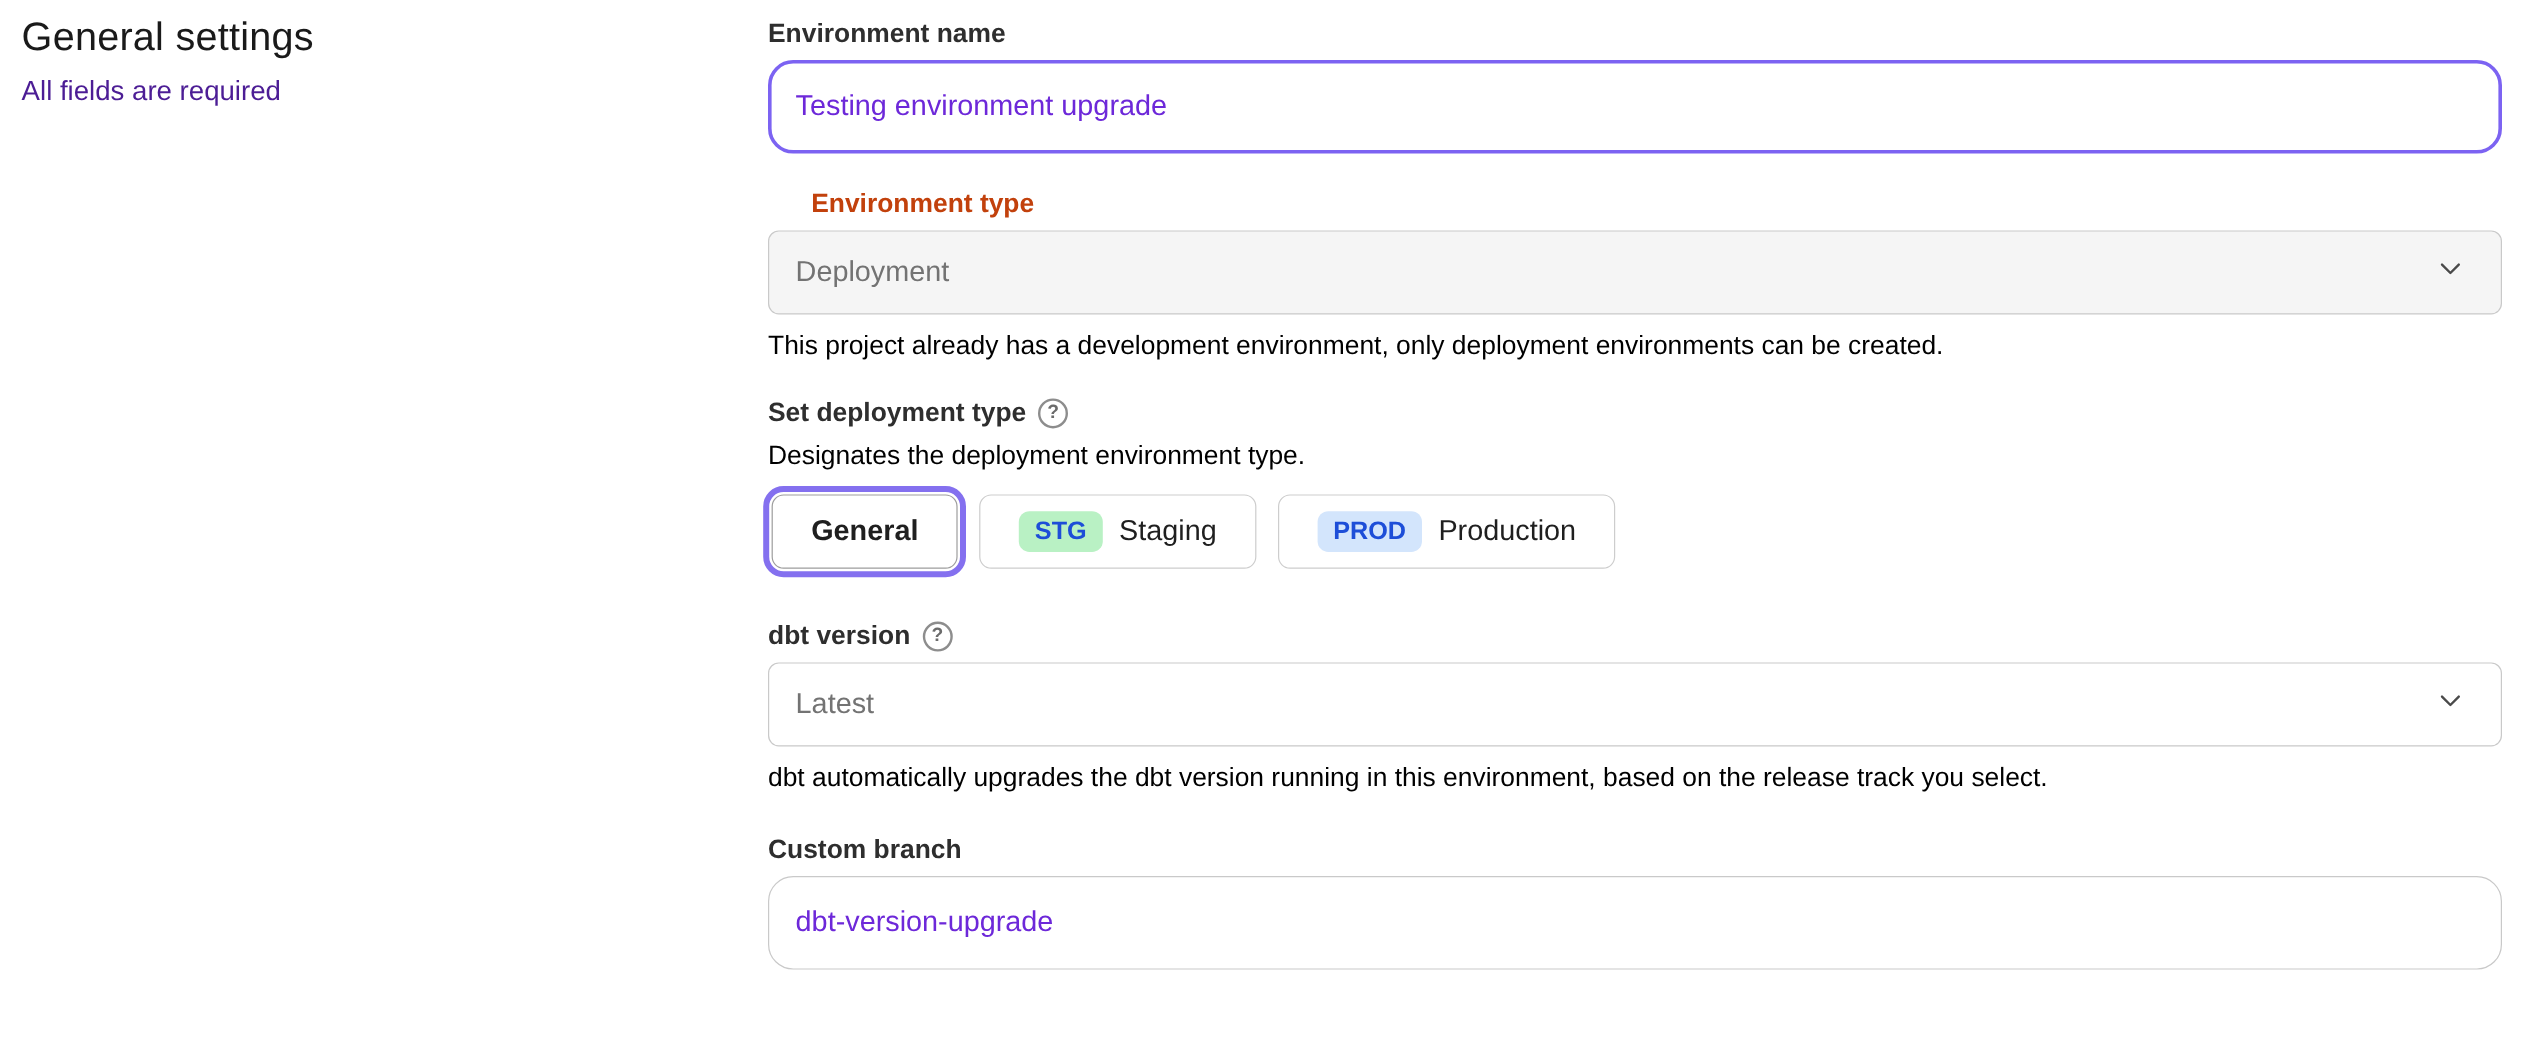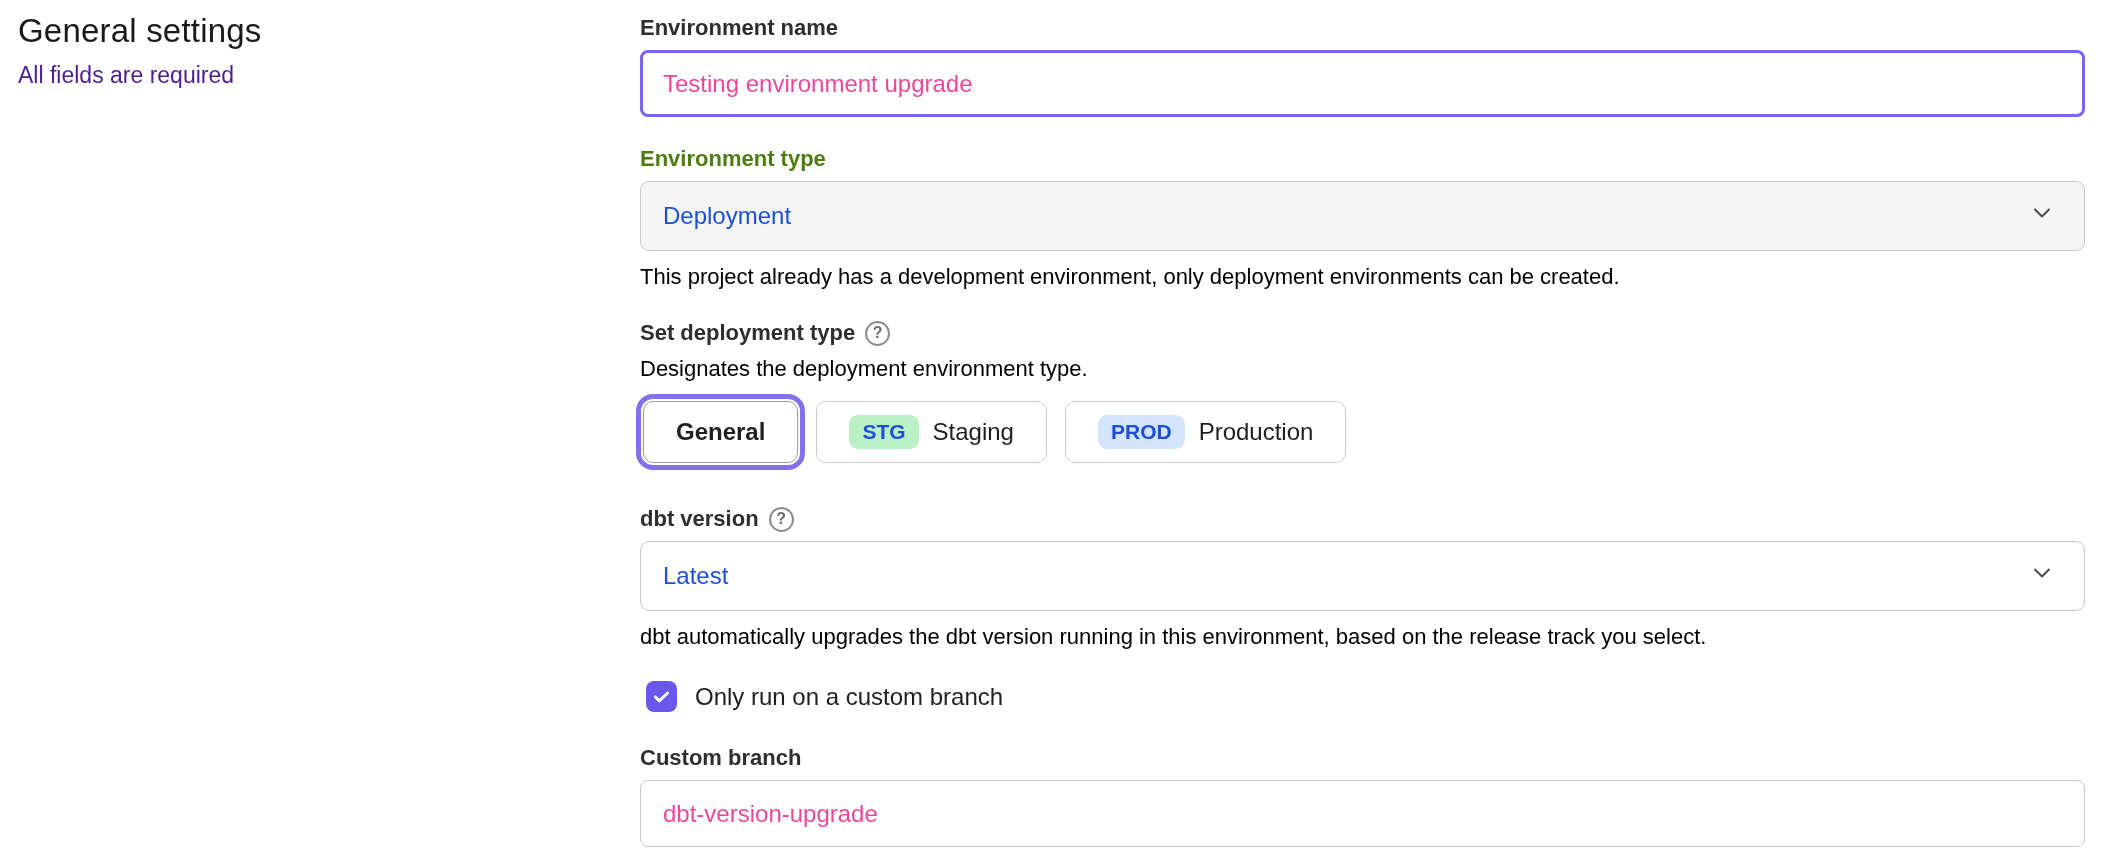--- a/index.html
+++ b/index.html
@@ -19,51 +19,51 @@
 
   
   .form-col { position: absolute; left: 640px; top: 0; width: 1445px; }
 
   .field-label {
     margin-top: 14px;
     font-size: 22px; font-weight: 600; color: #2e2e2e;
     line-height: 28px;
     display: flex; align-items: center; gap: 10px;
   }
-  .field-label.disabled { color: #4d7c0f; }
+  .field-label.disabled { color: #c2410c; margin-left: 36px; }
   .field-label.mt-lg { margin-top: 28px; }
   .field-label.mt-xl { margin-top: 36px; }
 
   .help-icon {
     width: 25px; height: 25px; border-radius: 50%;
     border: 2px solid #8d8d8d; color: #6b6b6b;
     font-size: 16px; font-weight: 700;
     display: inline-flex; align-items: center; justify-content: center;
     line-height: 1;
   }
 
   .text-input {
-    margin-top: 8px; width: 100%; height: 67px;
-    border: 1px solid #c9c9c9; border-radius: 8px;
+    margin-top: 8px; width: 100%; height: 78px;
+    border: 1px solid #c9c9c9; border-radius: 21px;
     background: #ffffff;
-    font-family: inherit; font-size: 24px; color: #ec4899;
+    font-family: inherit; font-size: 24px; color: #6d28d9;
     padding: 0 22px;
     outline: none;
     display: block;
   }
   .text-input.focused {
     border: 3px solid #7c63f2;
     padding: 0 20px;
   }
 
   .select-box {
     margin-top: 8px; width: 100%; height: 70px;
     border: 1px solid #c9c9c9; border-radius: 9px;
     background: #ffffff;
-    font-size: 24px; color: #1d4ed8;
+    font-size: 24px; color: #737373;
     padding: 0 22px;
     display: flex; align-items: center; justify-content: space-between;
     cursor: pointer;
   }
   .select-box.disabled { background: #f5f5f5; cursor: default; }
   .chevron { flex: 0 0 auto; margin-right: 6px; }
 
   .helper-text { margin-top: 12px; font-size: 22px; color: #000000; line-height: 28px; }
 
   .btn-row { margin-top: 12px; display: flex; align-items: center; gap: 18px; height: 74px; padding-left: 3px; }
@@ -149,25 +149,17 @@
   <div class="select-box">
     <span>Latest</span>
     <span class="chevron">
       <svg width="28" height="28" viewBox="0 0 24 24">
           <path d="M6 9l6 6 6-6" stroke="#4a4a4a" stroke-width="1.7" fill="none" stroke-linecap="round" stroke-linejoin="round"></path>
         </svg>
     </span>
   </div>
   <div class="helper-text">dbt automatically upgrades the dbt version running in this environment, based on the release track you select.</div>
 
-  <div class="checkbox-row">
-    <span class="checkbox" role="checkbox" aria-checked="true">
-      <svg viewBox="0 0 24 24">
-          <path d="M5 12.5l4.5 4.5L19 8" stroke="#ffffff" stroke-width="3.4" fill="none" stroke-linecap="round" stroke-linejoin="round"></path>
-        </svg>
-    </span>
-    <span class="checkbox-label">Only run on a custom branch</span>
-  </div>
 
   <div class="field-label mt-cb">Custom branch</div>
   <input class="text-input" type="text" value="dbt-version-upgrade" style="">
 
 </div>
 
 </body></html>

